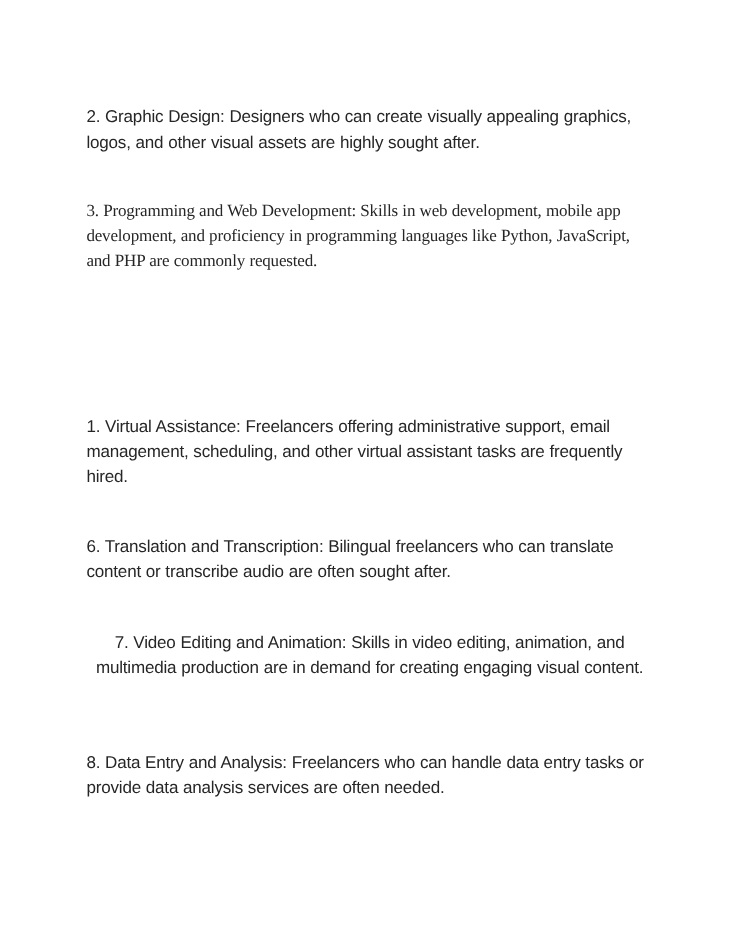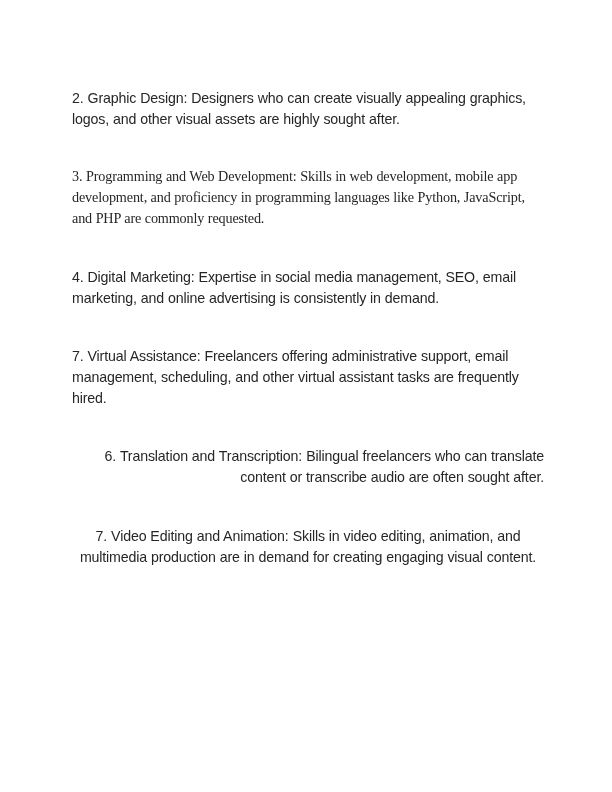--- a/index.html
+++ b/index.html
@@ -32,17 +32,17 @@
       letter-spacing: -0.15px;
       word-spacing: 0.2px;
     }
   </style>
 </head>
 <body>
 
 <div class="page">
   <p class="para" style="top:72px;">2. Graphic Design: Designers who can create visually appealing graphics, logos, and other visual assets are highly sought after.</p>
   <p class="para" style="top:150px;font-family:Liberation Serif, serif;">3. Programming and Web Development: Skills in web development, mobile app development, and proficiency in programming languages like Python, JavaScript, and PHP are commonly requested.</p>
-  <p class="para" style="top:251px;">4. Digital Marketing: Expertise in social media management, SEO, email marketing, and online advertising is consistently in demand.</p>
-  <p class="para" style="top:330px;">7. Virtual Assistance: Freelancers offering administrative support, email management, scheduling, and other virtual assistant tasks are frequently hired.</p>
-  <p class="para" style="top:430px;text-align:right;">6. Translation and Transcription: Bilingual freelancers who can translate content or transcribe audio are often sought after.</p>
+  <p class="para" style="top:330px;">1. Virtual Assistance: Freelancers offering administrative support, email management, scheduling, and other virtual assistant tasks are frequently hired.</p>
+  <p class="para" style="top:430px;">6. Translation and Transcription: Bilingual freelancers who can translate content or transcribe audio are often sought after.</p>
   <p class="para" style="top:510px;text-align:center;">7. Video Editing and Animation: Skills in video editing, animation, and multimedia production are in demand for creating engaging visual content.</p>
+  <p class="para" style="top:610px;">8. Data Entry and Analysis: Freelancers who can handle data entry tasks or provide data analysis services are often needed.</p>
 </div>
 
 </body></html>

